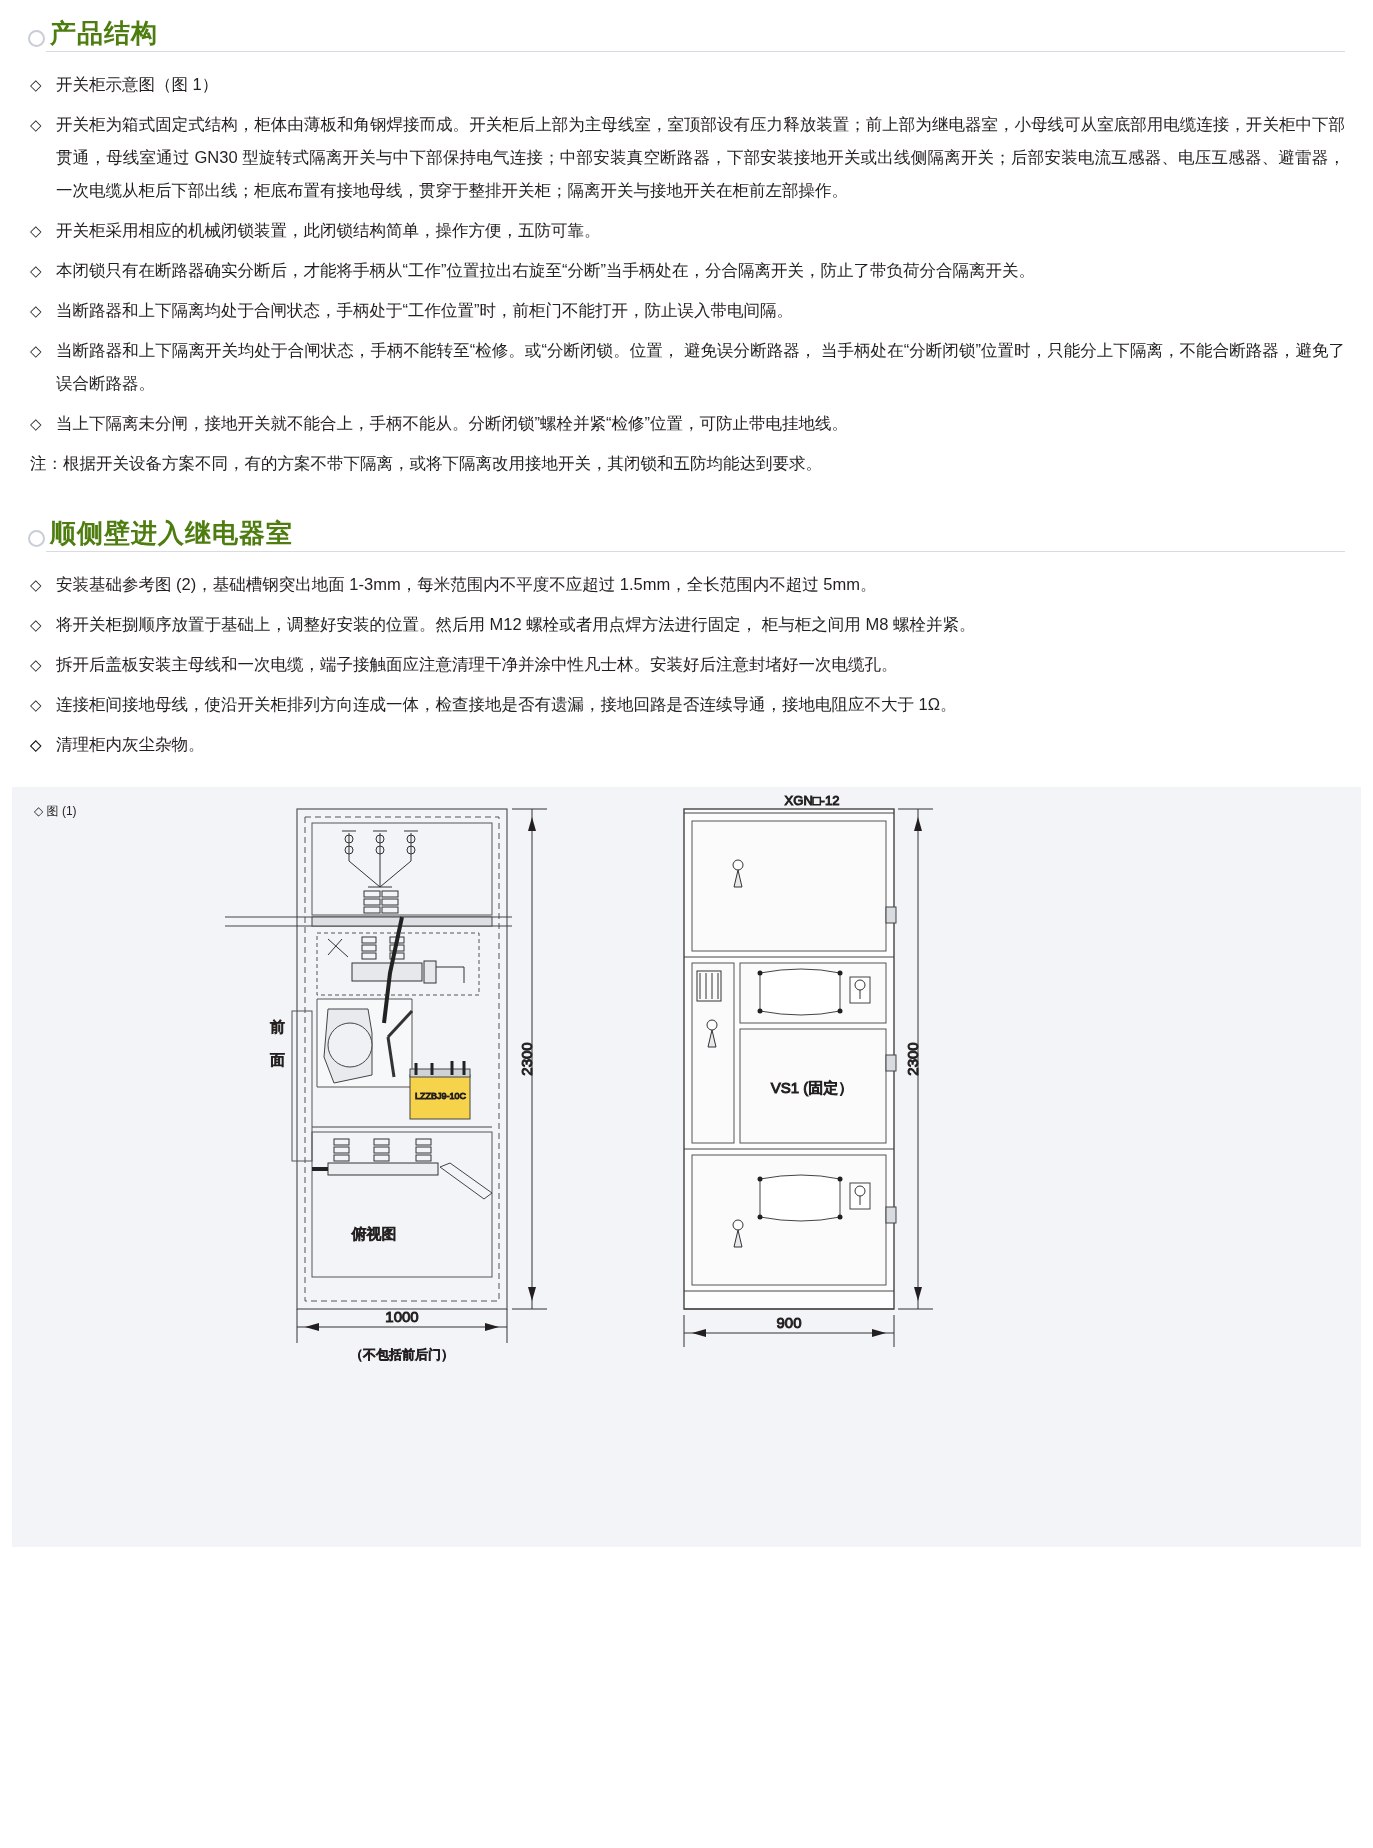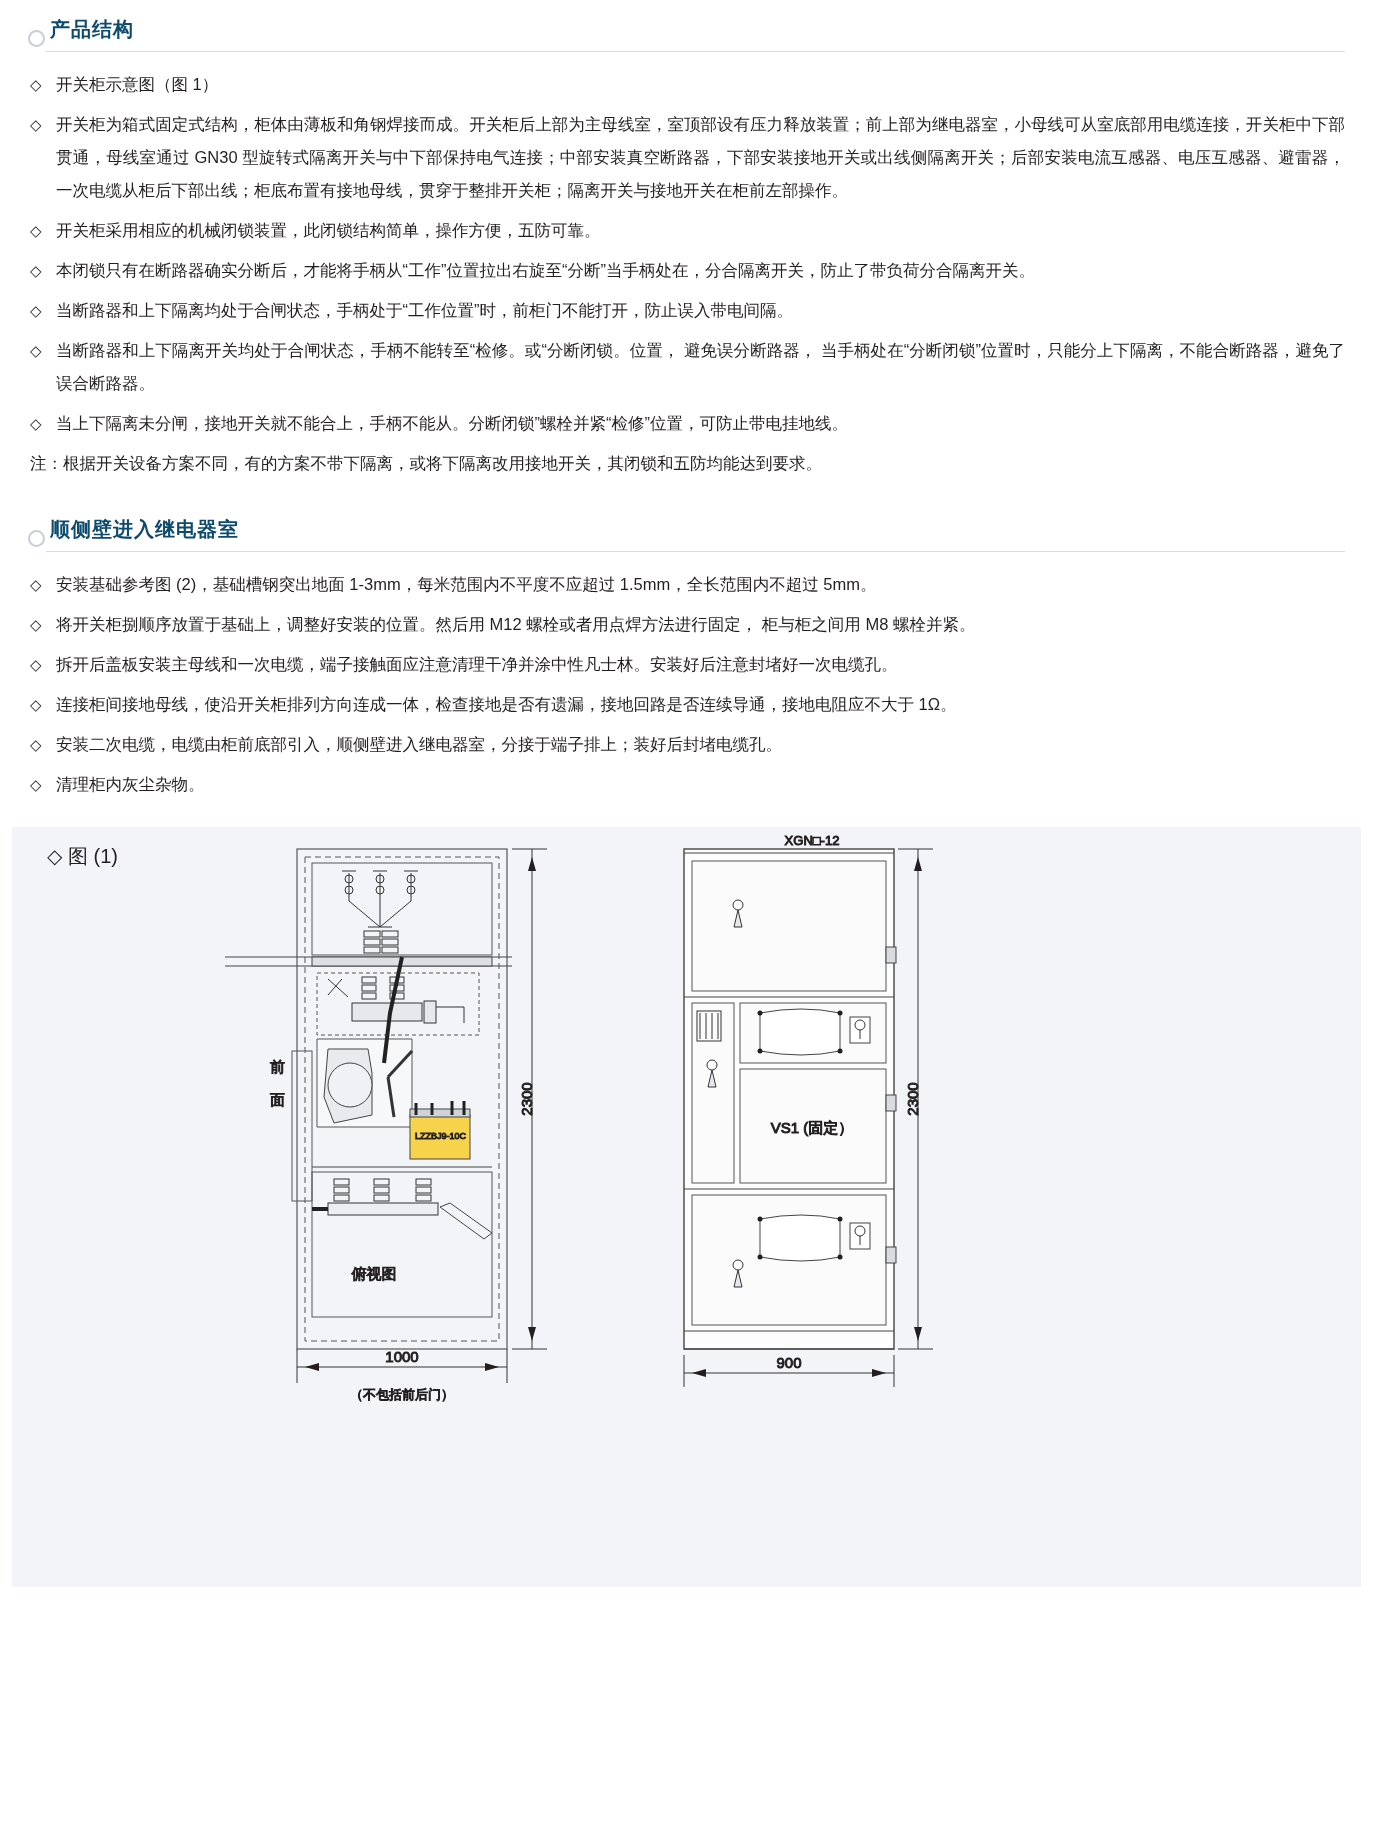--- a/index.html
+++ b/index.html
@@ -39,23 +39,23 @@
     height: 17px;
     border: 2px solid #c8cdd6;
     border-radius: 50%;
     box-sizing: border-box;
     background: #fff;
   }
   .sec-head .title {
     position: absolute;
     left: 22px;
     top: 2px;
-    font-size: 20px;
+    font-size: 26px;
     font-weight: bold;
-    color: #0c4a6e;
+    color: #4d7c0f;
     letter-spacing: 1px;
   }
   .sec-head .rule {
     position: absolute;
     left: 18px;
     right: 0;
     top: 37px;
     border-bottom: 1px solid #d8dce2;
   }
 
@@ -89,23 +89,23 @@
   
   .figure-panel {
     position: relative;
     margin: 26px 12px 0 12px;
     background: #f2f4f7;
     height: 760px;
     box-sizing: border-box;
   }
   .figure-panel .fig-label {
     position: absolute;
-    left: 35px;
+    left: 22px;
     top: 16px;
-    font-size: 20px;
+    font-size: 12px;
     color: #231f20;
   }
   .figure-panel svg {
     position: absolute;
     left: 0;
     top: 0;
   }
   .dim-text {
     font-family: "Liberation Sans", "DejaVu Sans", sans-serif;
     font-size: 15px;
@@ -186,21 +186,20 @@
       <li>
         <span class="dia">◇</span>
         <span>拆开后盖板安装主母线和一次电缆，端子接触面应注意清理干净并涂中性凡士林。安装好后注意封堵好一次电缆孔。</span>
       </li>
       <li>
         <span class="dia">◇</span>
         <span>连接柜间接地母线，使沿开关柜排列方向连成一体，检查接地是否有遗漏，接地回路是否连续导通，接地电阻应不大于 1Ω。</span>
       </li>
       <li>
         <span class="dia">◇</span>
-        <span>安装二次电缆，电缆由柜前底部引入，顺侧壁进入继电器室，分接于端子排上；装好后封堵电缆孔。</span>
       </li>
       <li>
         <span class="dia">◇</span>
         <span>清理柜内灰尘杂物。</span>
       </li>
     </ul>
   </div>
 
   <div class="figure-panel">
     <div class="fig-label">◇ 图 (1)</div>

